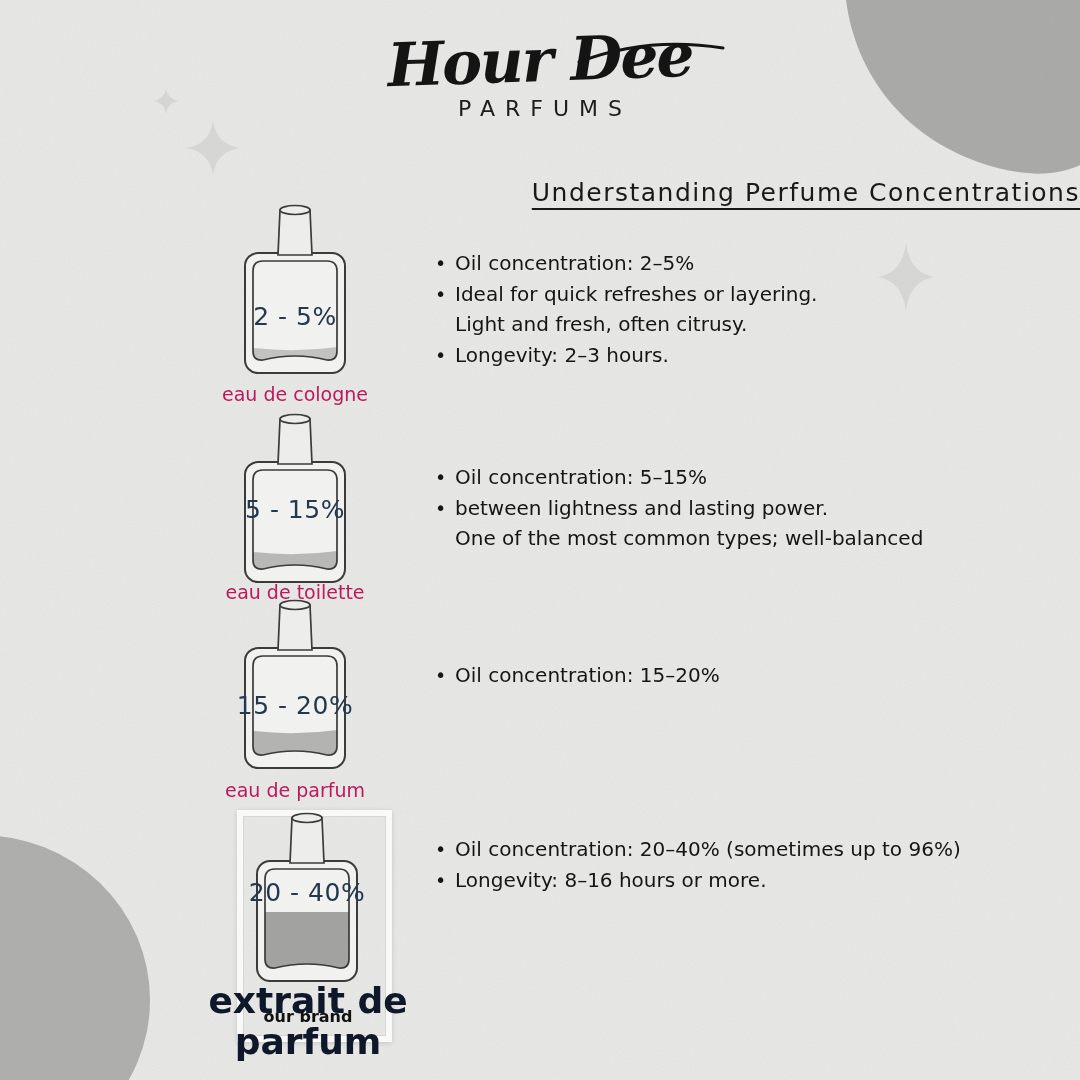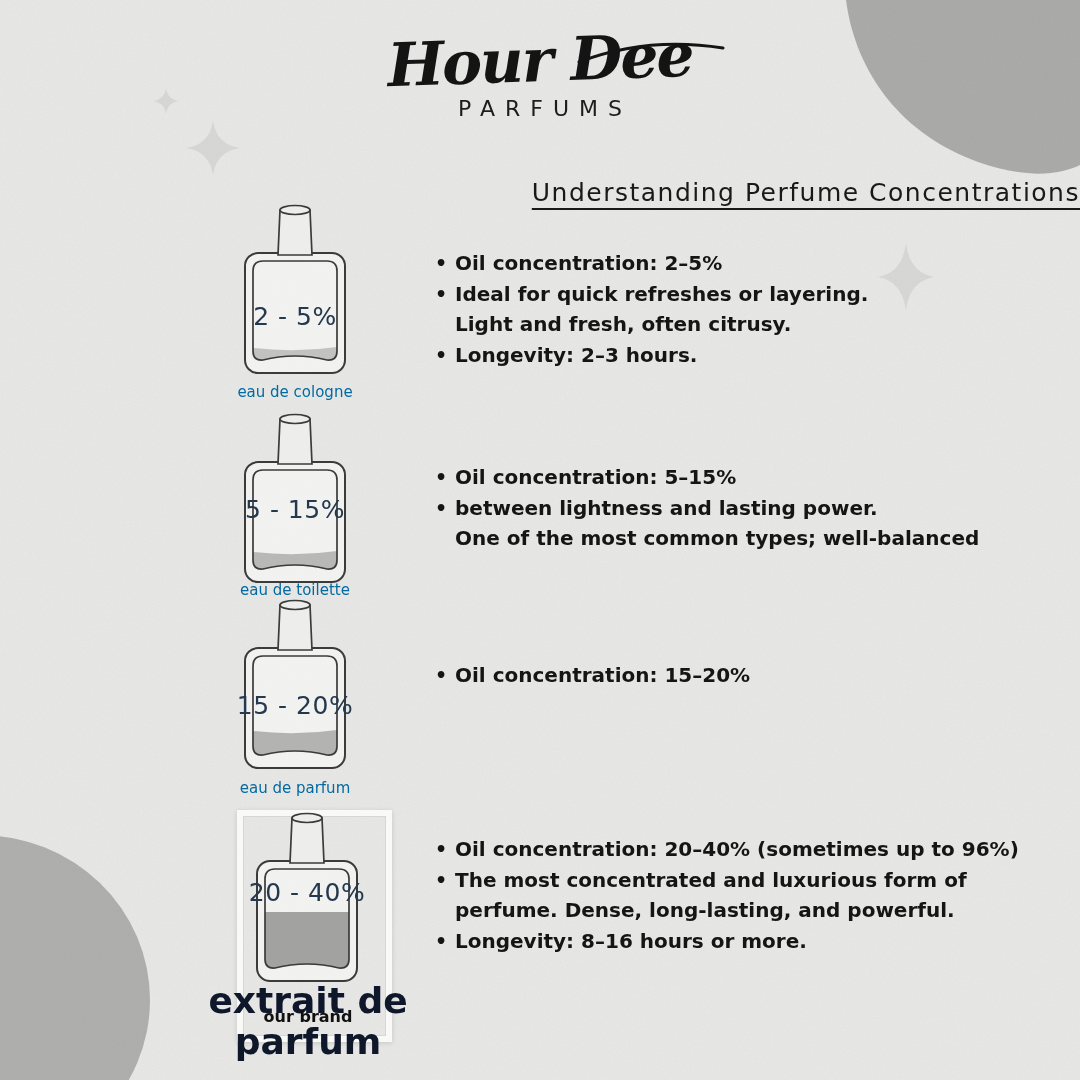--- a/index.html
+++ b/index.html
@@ -41,34 +41,34 @@
   .bottle-area{position:absolute;left:0;top:0;}
   .bottle{position:absolute;left:235px;top:0;}
   .section:nth-of-type(4) .bottle{left:247px;top:6px;}
   .highlight-frame{
     position:absolute;left:237px;top:5px;width:143px;height:220px;
     border:6px solid rgba(250,250,249,.95);
     box-shadow:0 1px 5px rgba(0,0,0,.14), inset 0 0 0 1px #d6d6d5;
   }
   .bottle-label{
     position:absolute;left:175px;width:240px;text-align:center;
-    font-size:15px;color:#0369a1;
+    font-size:19px;color:#be185d;
   }
   .section:nth-of-type(1) .bottle-label{top:180px;}
   .section:nth-of-type(2) .bottle-label{top:169px;}
   .section:nth-of-type(3) .bottle-label{top:181px;}
   .section:nth-of-type(4) .bottle-label{left:188px;top:175px;font-size:36px;font-weight:700;color:#0f172a;}
   .bottle-sublabel{
     position:absolute;left:188px;top:202px;width:240px;text-align:center;
     font-size:16px;font-weight:700;color:#111;
   }
   .bullets{
     list-style:none;margin:0;padding:0;
     position:absolute;left:432px;width:600px;
-    font-size:20px;font-weight:700;line-height:30.5px;color:#151515;
+    font-size:20px;font-weight:400;line-height:30.5px;color:#151515;
   }
   .section:nth-of-type(1) .bullets{top:45px;}
   .section:nth-of-type(2) .bullets{top:50px;}
   .section:nth-of-type(3) .bullets{top:36px;margin-top:26px;}
   .section:nth-of-type(4) .bullets{top:29px;}
   .bullets li{position:relative;padding-left:23px;}
   .bullets li::before{content:"\2022";position:absolute;left:3px;top:0;font-size:19px;}
   .line{display:block;}
   
   .glass{fill:rgba(253,253,252,.5);stroke:#3b3b3b;stroke-width:2;}
@@ -204,22 +204,18 @@
         <text class="range-text" x="60" text-anchor="middle" fill="#24384e" y="90">20 - 40%</text>
       </svg>
       <div class="bottle-label">extrait de parfum</div>
       <div class="bottle-sublabel">our brand</div>
     </div>
     <ul class="bullets">
           <li>
             <span class="line">Oil concentration: 20–40% (sometimes up to 96%)</span>
           </li>
           <li>
-            <span class="line">The most concentrated and luxurious form of</span>
-            <span class="line">perfume. Dense, long-lasting, and powerful.</span>
-          </li>
-          <li>
             <span class="line">Longevity: 8–16 hours or more.</span>
           </li>
         </ul>
   </section>
 </div>
 </div>
 
 </body></html>

